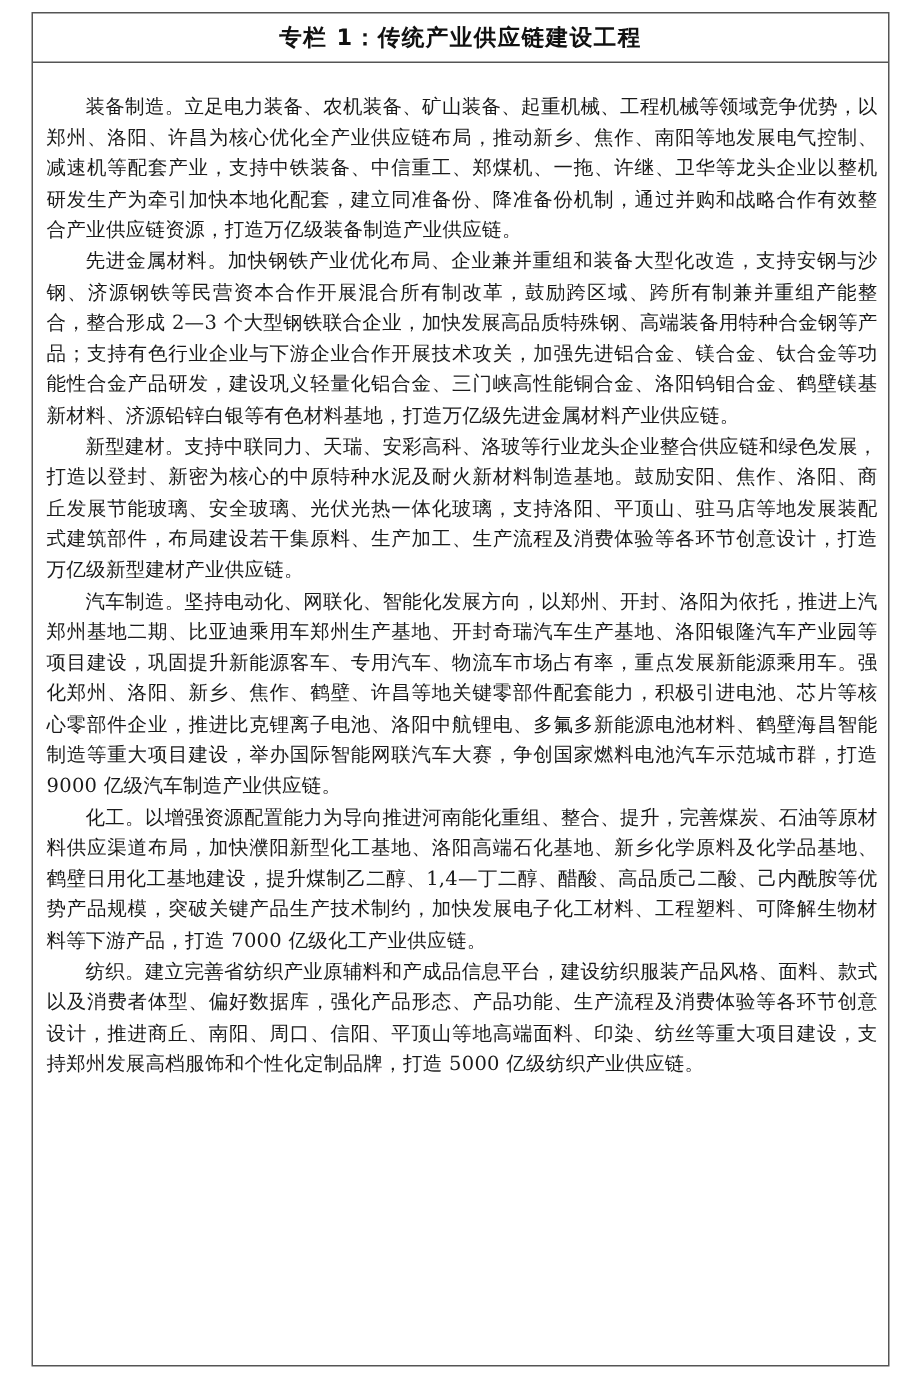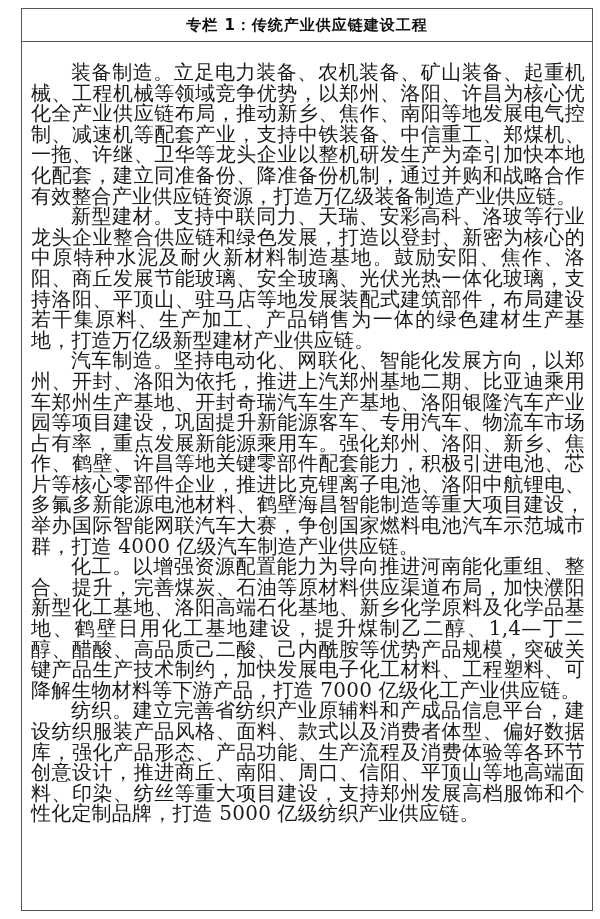--- a/index.html
+++ b/index.html
@@ -5,30 +5,31 @@
   html, body { margin:0; padding:0; background:#ffffff; }
   body { width:600px; height:919px; position:relative; overflow:hidden;
          font-family:"DejaVu Serif","Liberation Serif",serif; color:#1a1a1a; }
   .box { position:absolute; left:21px; top:8px; width:572px; height:903px;
          border:1.5px solid #555; box-sizing:border-box; }
   .header { height:32px; border-bottom:1.5px solid #555; display:flex;
             align-items:center; justify-content:center; }
   .title { font-family:"DejaVu Sans","Liberation Sans",sans-serif; font-weight:bold;
            font-size:15px; letter-spacing:1px; color:#111; }
   .content { padding:20px 7px 0 9px; }
-  .para { font-size:20px; line-height:20.6px; text-align:justify;
+  .para { font-size:13px; line-height:20.6px; text-align:justify;
           text-indent:2em; margin:0; letter-spacing:0.2px; }
 </style>
 </head>
 <body>
 
 <div class="box">
   <div class="header">
     <span class="title">专栏 1：传统产业供应链建设工程</span>
   </div>
   <div class="content">
     <p class="para">装备制造。立足电力装备、农机装备、矿山装备、起重机械、工程机械等领域竞争优势，以郑州、洛阳、许昌为核心优化全产业供应链布局，推动新乡、焦作、南阳等地发展电气控制、减速机等配套产业，支持中铁装备、中信重工、郑煤机、一拖、许继、卫华等龙头企业以整机研发生产为牵引加快本地化配套，建立同准备份、降准备份机制，通过并购和战略合作有效整合产业供应链资源，打造万亿级装备制造产业供应链。</p>
-    <p class="para">新型建材。支持中联同力、天瑞、安彩高科、洛玻等行业龙头企业整合供应链和绿色发展，打造以登封、新密为核心的中原特种水泥及耐火新材料制造基地。鼓励安阳、焦作、洛阳、商丘发展节能玻璃、安全玻璃、光伏光热一体化玻璃，支持洛阳、平顶山、驻马店等地发展装配式建筑部件，布局建设若干集原料、生产加工、产品销售为一体的绿色建材生产基地，打造万亿级新型建材产业供应链。</p>
-    <p class="para">汽车制造。坚持电动化、网联化、智能化发展方向，以郑州、开封、洛阳为依托，推进上汽郑州基地二期、比亚迪乘用车郑州生产基地、开封奇瑞汽车生产基地、洛阳银隆汽车产业园等项目建设，巩固提升新能源客车、专用汽车、物流车市场占有率，重点发展新能源乘用车。强化郑州、洛阳、新乡、焦作、鹤壁、许昌等地关键零部件配套能力，积极引进电池、芯片等核心零部件企业，推进比克锂离子电池、洛阳中航锂电、多氟多新能源电池材料、鹤壁海昌智能制造等重大项目建设，举办国际智能网联汽车大赛，争创国家燃料电池汽车示范城市群，打造 4000 亿级汽车制造产业供应链。</p>
+    <p class="para">先进金属材料。加快钢铁产业优化布局、企业兼并重组和装备大型化改造，支持安钢与沙钢、济源钢铁等民营资本合作开展混合所有制改革，鼓励跨区域、跨所有制兼并重组产能整合，整合形成 2—3 个大型钢铁联合企业，加快发展高品质特殊钢、高端装备用特种合金钢等产品；支持有色行业企业与下游企业合作开展技术攻关，加强先进铝合金、镁合金、钛合金等功能性合金产品研发，建设巩义轻量化铝合金、三门峡高性能铜合金、洛阳钨钼合金、鹤壁镁基新材料、济源铅锌白银等有色材料基地，打造万亿级先进金属材料产业供应链。</p>
+    <p class="para">新型建材。支持中联同力、天瑞、安彩高科、洛玻等行业龙头企业整合供应链和绿色发展，打造以登封、新密为核心的中原特种水泥及耐火新材料制造基地。鼓励安阳、焦作、洛阳、商丘发展节能玻璃、安全玻璃、光伏光热一体化玻璃，支持洛阳、平顶山、驻马店等地发展装配式建筑部件，布局建设若干集原料、生产加工、生产流程及消费体验等各环节创意设计，打造万亿级新型建材产业供应链。</p>
+    <p class="para">汽车制造。坚持电动化、网联化、智能化发展方向，以郑州、开封、洛阳为依托，推进上汽郑州基地二期、比亚迪乘用车郑州生产基地、开封奇瑞汽车生产基地、洛阳银隆汽车产业园等项目建设，巩固提升新能源客车、专用汽车、物流车市场占有率，重点发展新能源乘用车。强化郑州、洛阳、新乡、焦作、鹤壁、许昌等地关键零部件配套能力，积极引进电池、芯片等核心零部件企业，推进比克锂离子电池、洛阳中航锂电、多氟多新能源电池材料、鹤壁海昌智能制造等重大项目建设，举办国际智能网联汽车大赛，争创国家燃料电池汽车示范城市群，打造 9000 亿级汽车制造产业供应链。</p>
     <p class="para">化工。以增强资源配置能力为导向推进河南能化重组、整合、提升，完善煤炭、石油等原材料供应渠道布局，加快濮阳新型化工基地、洛阳高端石化基地、新乡化学原料及化学品基地、鹤壁日用化工基地建设，提升煤制乙二醇、1,4—丁二醇、醋酸、高品质己二酸、己内酰胺等优势产品规模，突破关键产品生产技术制约，加快发展电子化工材料、工程塑料、可降解生物材料等下游产品，打造 7000 亿级化工产业供应链。</p>
     <p class="para">纺织。建立完善省纺织产业原辅料和产成品信息平台，建设纺织服装产品风格、面料、款式以及消费者体型、偏好数据库，强化产品形态、产品功能、生产流程及消费体验等各环节创意设计，推进商丘、南阳、周口、信阳、平顶山等地高端面料、印染、纺丝等重大项目建设，支持郑州发展高档服饰和个性化定制品牌，打造 5000 亿级纺织产业供应链。</p>
   </div>
 </div>
 
 </body></html>

